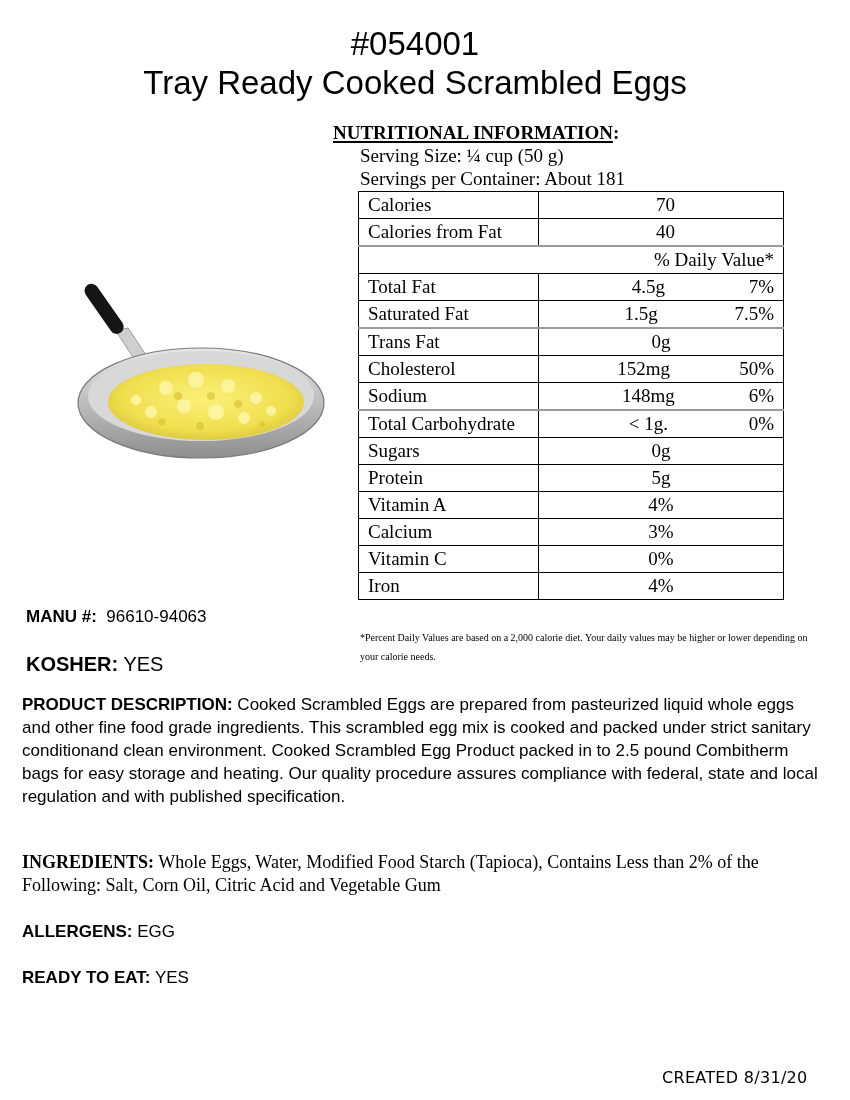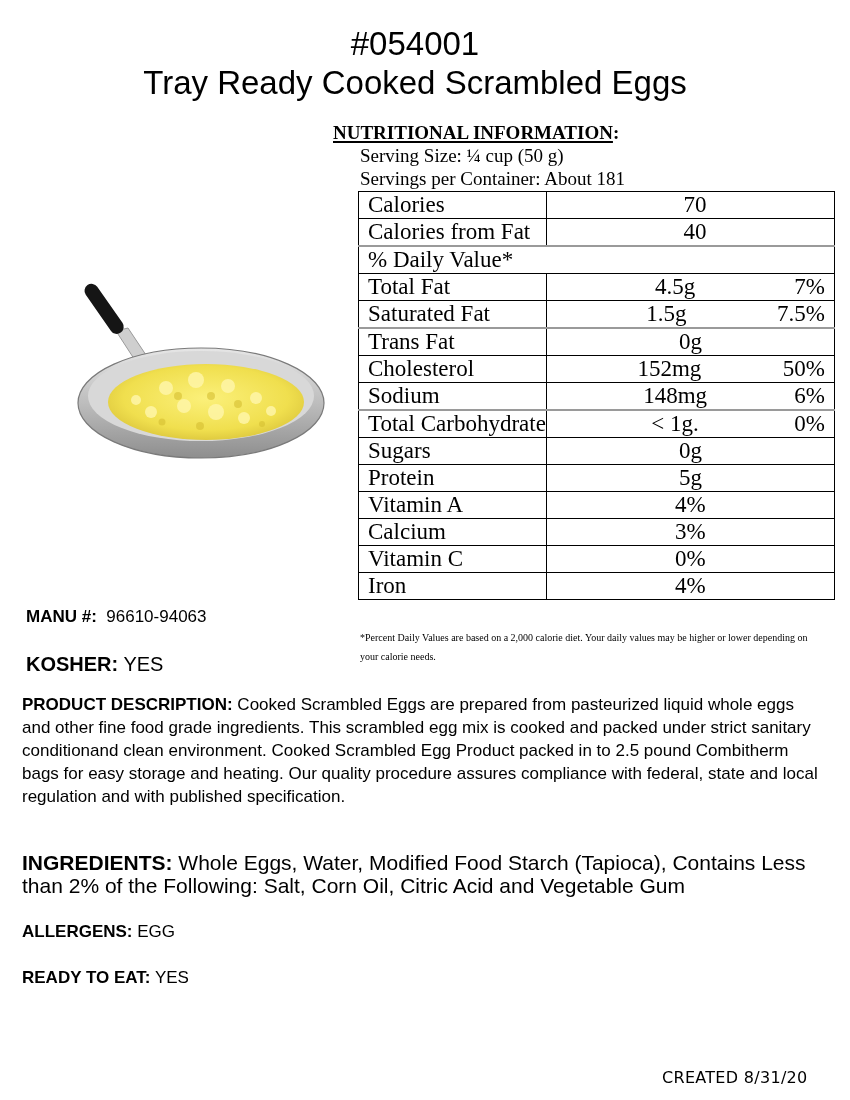--- a/index.html
+++ b/index.html
@@ -8,37 +8,37 @@
   .serif { font-family: "Liberation Serif", serif; }
   .mono-ish { font-family: "DejaVu Sans", sans-serif; }
 
   #title-block { position: absolute; left: 0; top: 24px; width: 830px; text-align: center; font-size: 33px; line-height: 39px; }
 
   #nutri-heading { position: absolute; left: 301px; top: 122px; font-size: 19px; font-weight: bold; margin-left: 32px; }
   #nutri-heading .u { text-decoration: underline; text-decoration-thickness: 2px; text-underline-offset: 2px; }
   #serving-size { position: absolute; left: 360px; top: 145px; font-size: 19px; line-height: 22px; }
   #servings-per { position: absolute; left: 360px; top: 168px; font-size: 19px; line-height: 22px; }
 
-  #nutri-table { position: absolute; left: 358px; top: 191px; width: 477px; border-collapse: collapse; font-size: 23px; }
+  #nutri-table { position: absolute; left: 358px; top: 191px; width: 426px; border-collapse: collapse; font-size: 19px; }
   #nutri-table td { height: 26px; padding: 0 0 0 9px; border: 1.5px solid #000; vertical-align: middle; line-height: 22px; white-space: nowrap; }
   #nutri-table td.c1 { width: 170px; }
   #nutri-table td.c2 { border-right: 1.5px solid #000; text-align: center; }
   #nutri-table tr.gray-bottom td { border-bottom-color: #9a9a9a; border-bottom-width: 2px; }
-  #nutri-table td.span { text-align: left; padding-right: 9px; }
+  #nutri-table td.span { text-align: right; padding-right: 9px; }
   .pct { float: right; }
 
   #footnote { position: absolute; left: 360px; top: 628px; width: 460px; font-size: 10px; line-height: 19px; }
 
   #pan-image { position: absolute; left: 66px; top: 276px; width: 270px; height: 190px; }
 
   #manu { position: absolute; left: 26px; top: 607px; font-size: 17px; }
   #kosher { position: absolute; left: 26px; top: 653px; font-size: 20px; }
 
   #desc { position: absolute; left: 22px; top: 693px; width: 800px; font-size: 17px; line-height: 23px; }
-  #ingredients { position: absolute; left: 22px; top: 851px; width: 800px; font-size: 21px; line-height: 23px; }
+  #ingredients { position: absolute; left: 22px; top: 851px; width: 800px; font-size: 18px; line-height: 23px; font-family: Liberation Serif, serif; }
   #allergens { position: absolute; left: 22px; top: 920px; font-size: 17px; line-height: 23px; }
   #ready { position: absolute; left: 22px; top: 966px; font-size: 17px; line-height: 23px; }
   b.lbl { font-weight: bold; }
 
   #created { position: absolute; left: 662px; top: 1068px; font-size: 16px; letter-spacing: 0.3px; }
 </style>
 </head>
 <body>
 
 <div id="title-block" class="sans">

